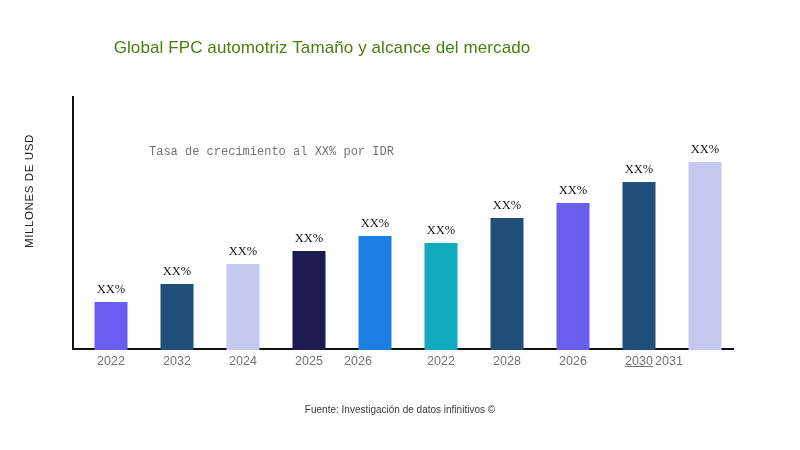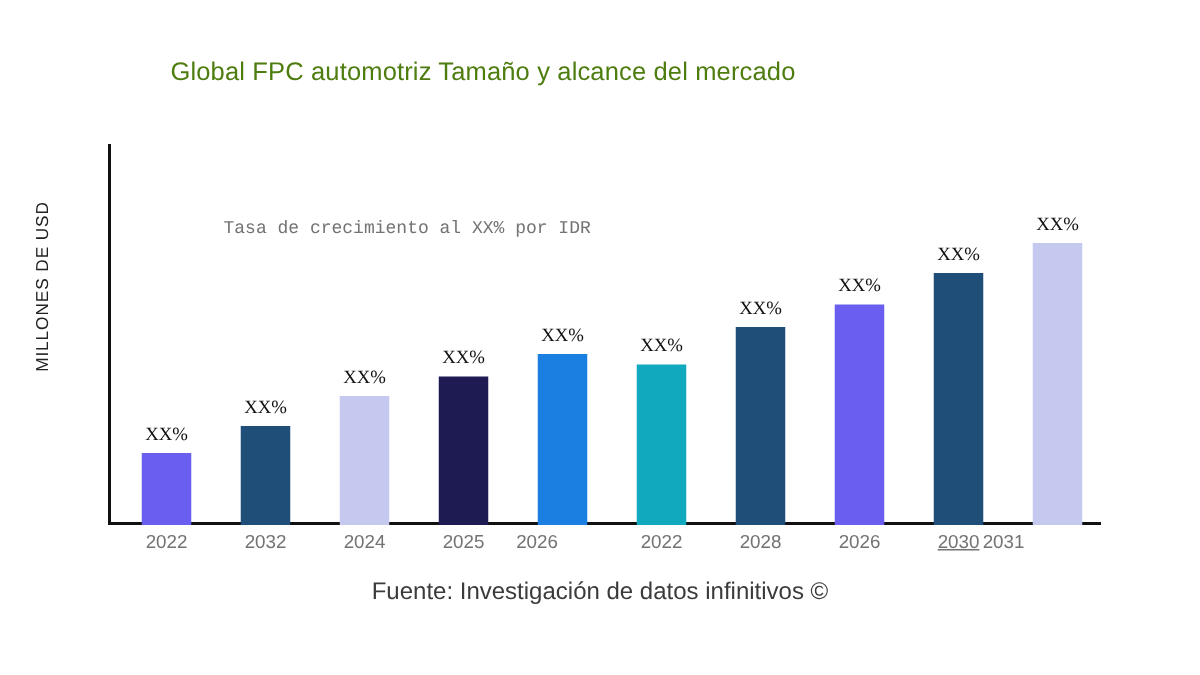--- a/index.html
+++ b/index.html
@@ -106,24 +106,24 @@
     left: 149px;
     top: 145px;
     font-size: 12px;
     color: #737373;
     white-space: nowrap;
     font-family: Liberation Mono, monospace;
   }
   .source {
     position: absolute;
     left: 0;
-    top: 386px;
+    top: 404px;
     width: 800px;
     text-align: center;
-    font-size: 16px;
+    font-size: 10px;
     color: #3b3b3b;
   }
 </style>
 </head>
 <body>
 
 <div class="figure">
 
   <div class="chart-title">Global FPC automotriz Tamaño y alcance del mercado</div>
 

